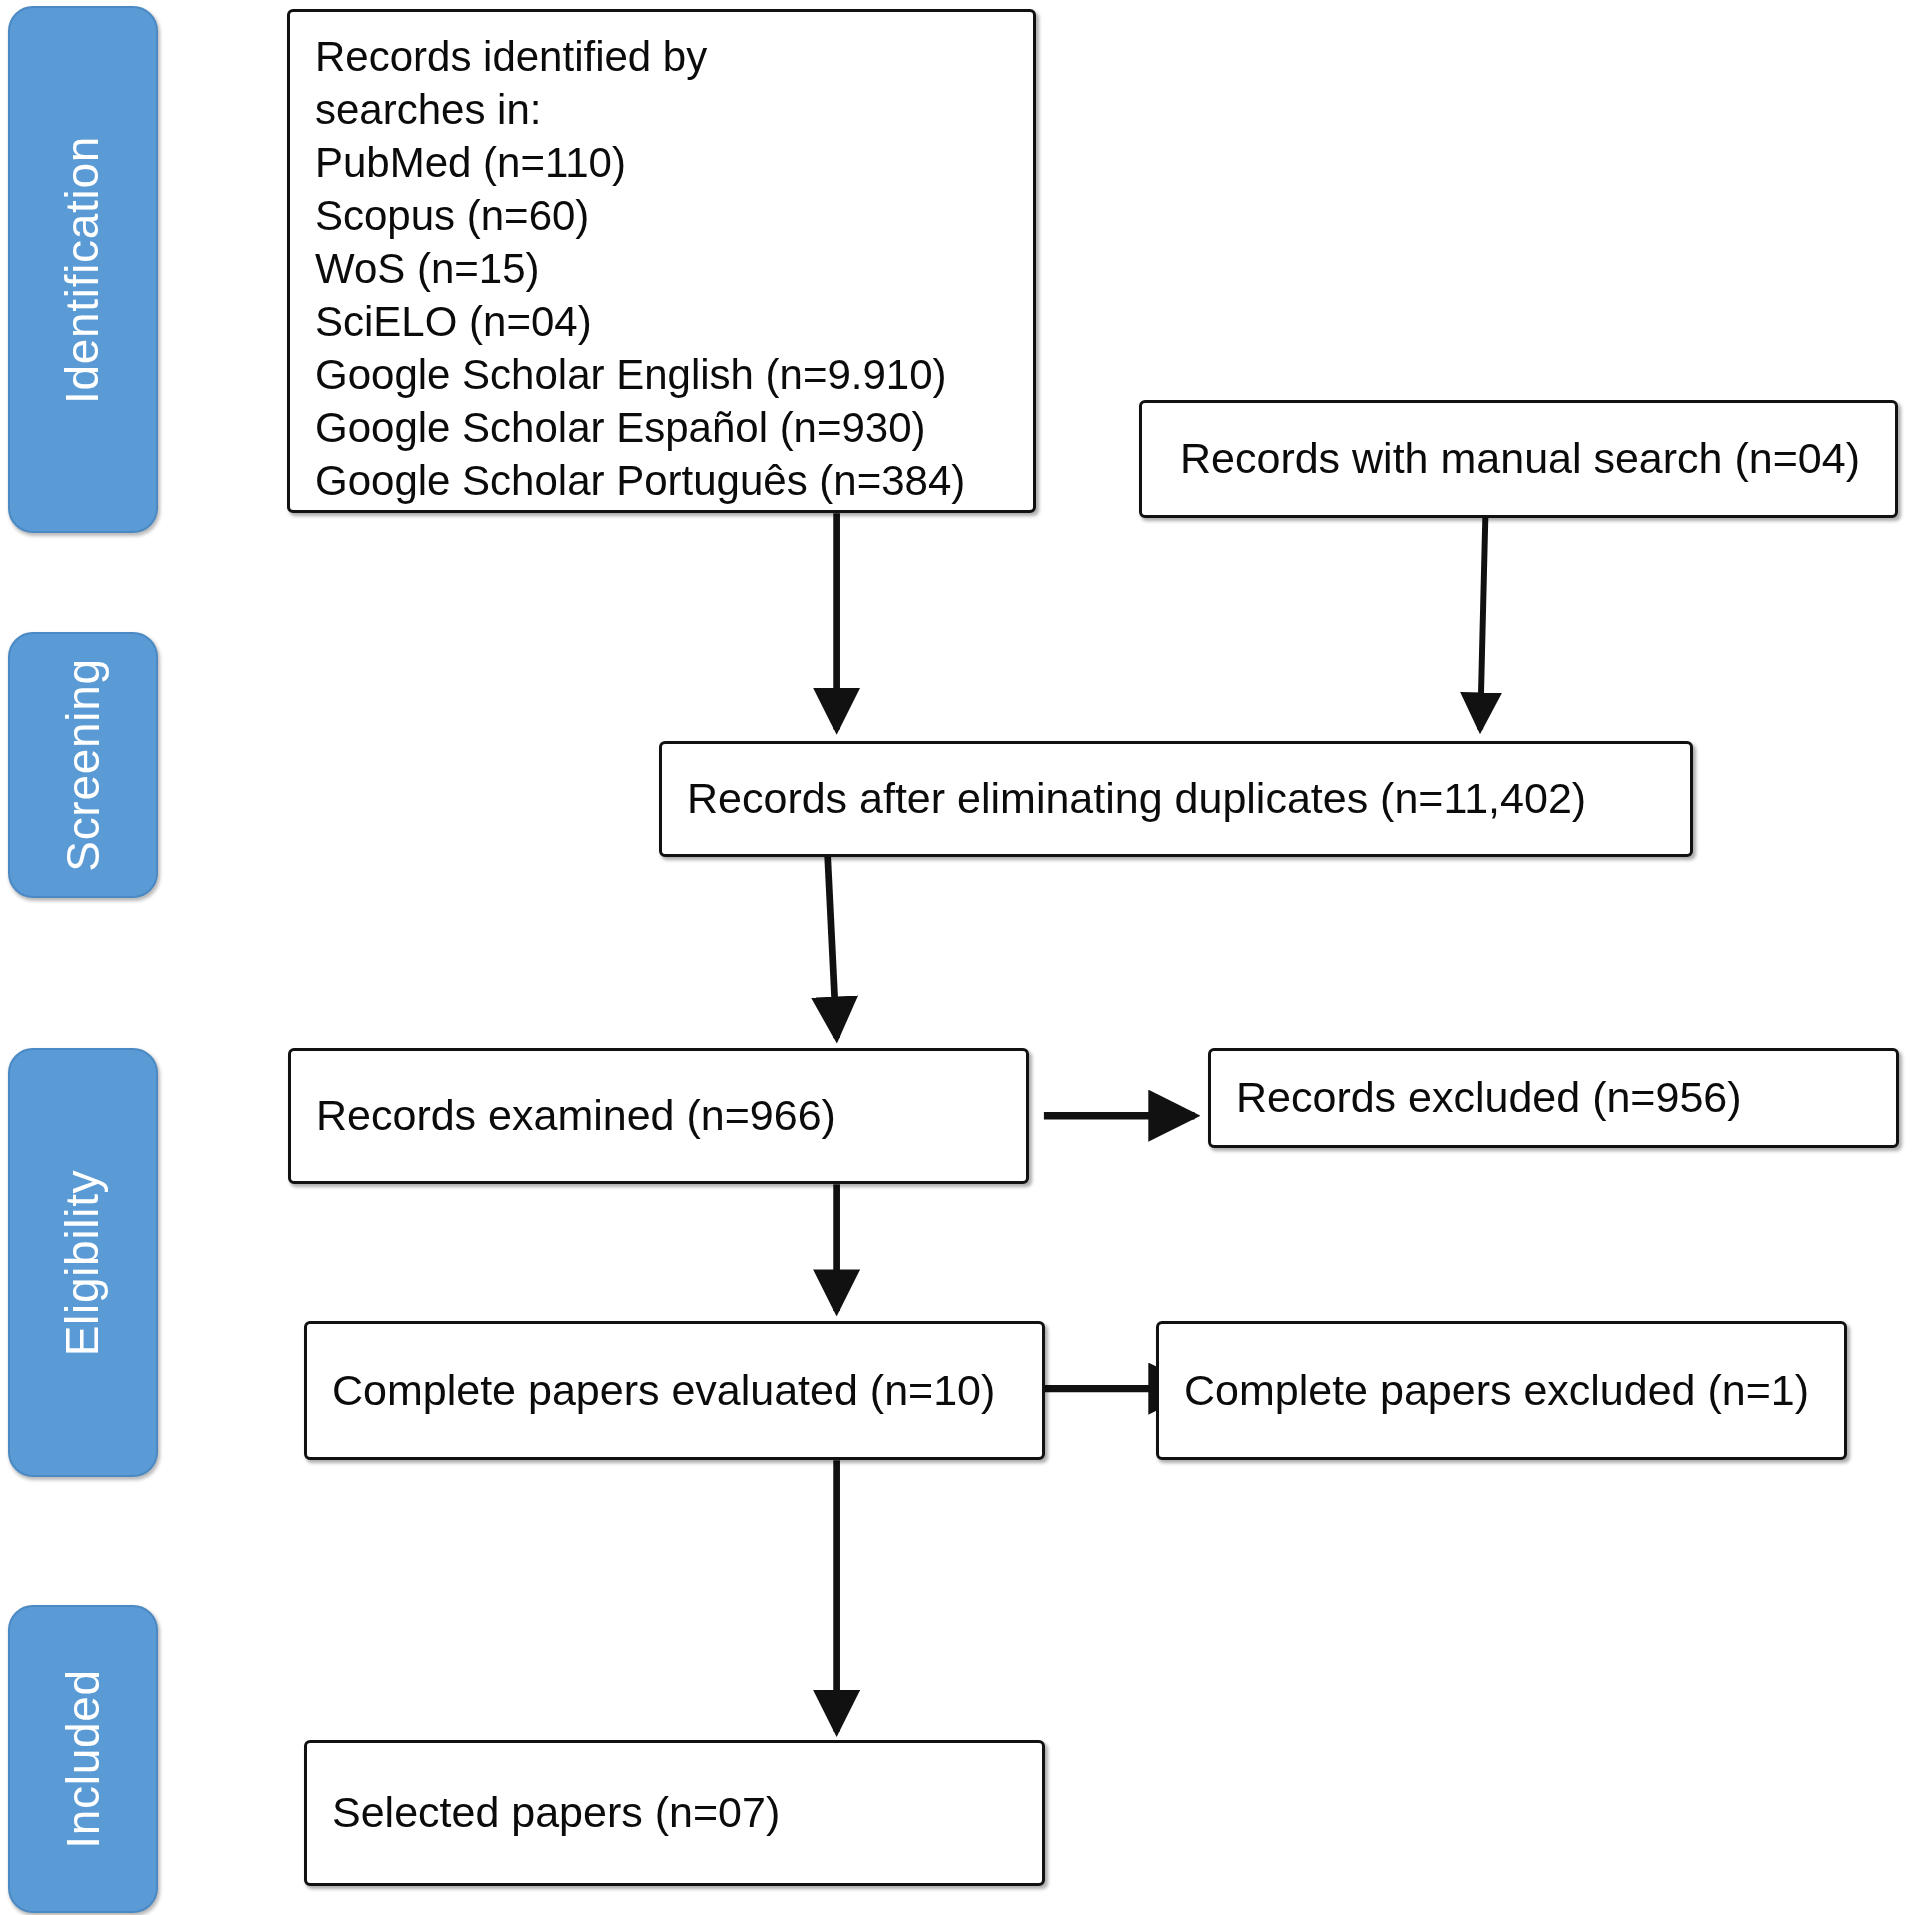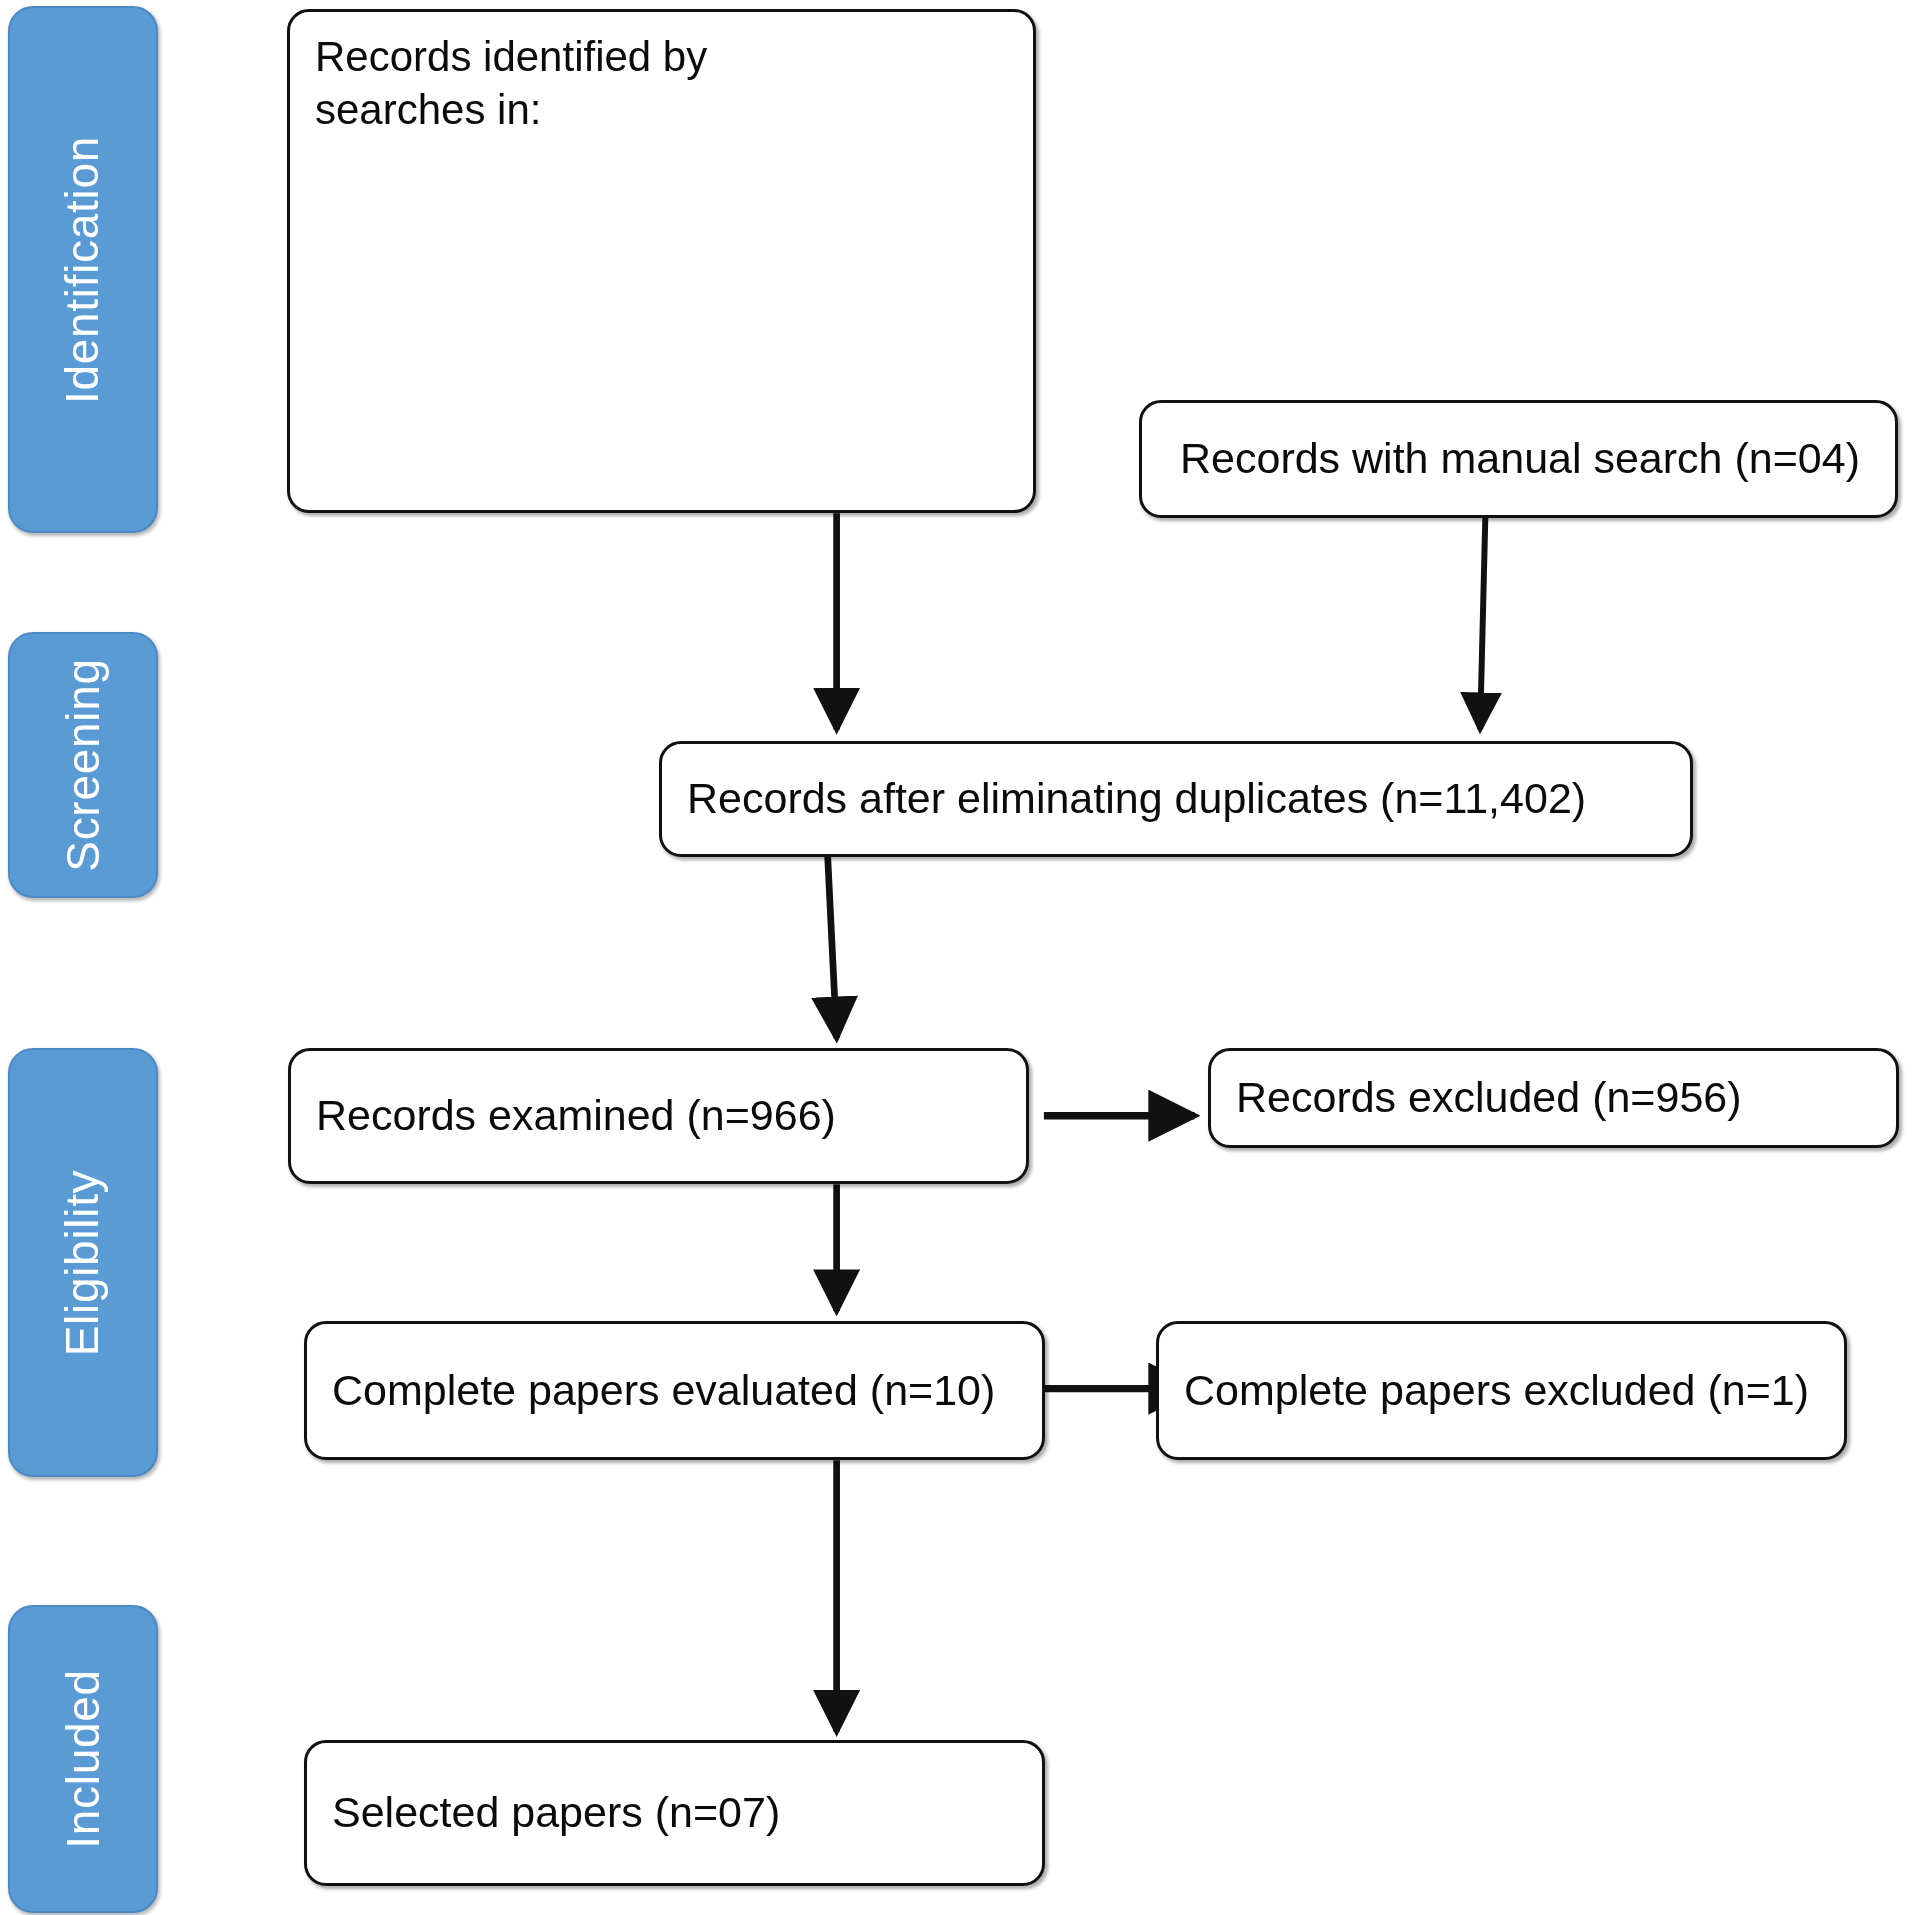--- a/index.html
+++ b/index.html
@@ -38,21 +38,21 @@
     white-space: nowrap;
     transform: rotate(-90deg);
     line-height: 1;
   }
 
   
   .flowbox {
     position: absolute;
     background: #ffffff;
     border: 3.7px solid #111111;
-    border-radius: 22px;
+    border-radius: 6px;
     box-sizing: border-box;
     box-shadow: 2.2px 3px 3.7px rgba(0,0,0,0.33);
     display: flex;
     align-items: center;
     padding: 0 25px;
   }
   .flowbox .boxtext {
     font-size: 43px;
     color: #0b0b0b;
     line-height: 1.30;
@@ -116,20 +116,27 @@
   </div>
 
   <div class="stage" style="left:7.5px; top:1605px; width:146px; height:304px;">
     <span class="stage-label">Included</span>
   </div>
 
   <div class="flowbox multi" style="left:287px; top:9px; width:749px; height:504px;">
     <div style="display:flex; flex-direction:column;">
       <span class="boxtext strong">Records identified by</span>
       <span class="boxtext strong">searches in:</span>
+      <span class="boxtext">PubMed (n=110)
+Scopus (n=60)
+WoS (n=15)
+SciELO (n=04)
+Google Scholar English (n=9.910)
+Google Scholar Español (n=930)
+Google Scholar Português (n=384)</span>
     </div>
   </div>
 
   <div class="flowbox" style="left:1139px; top:400px; width:759px; height:118px;padding-left:38px;">
     <span class="boxtext">Records with manual search (n=04)</span>
   </div>
 
   <div class="flowbox" style="left:659px; top:741px; width:1034px; height:116px;">
     <span class="boxtext">Records after eliminating duplicates (n=11,402)</span>
   </div>

